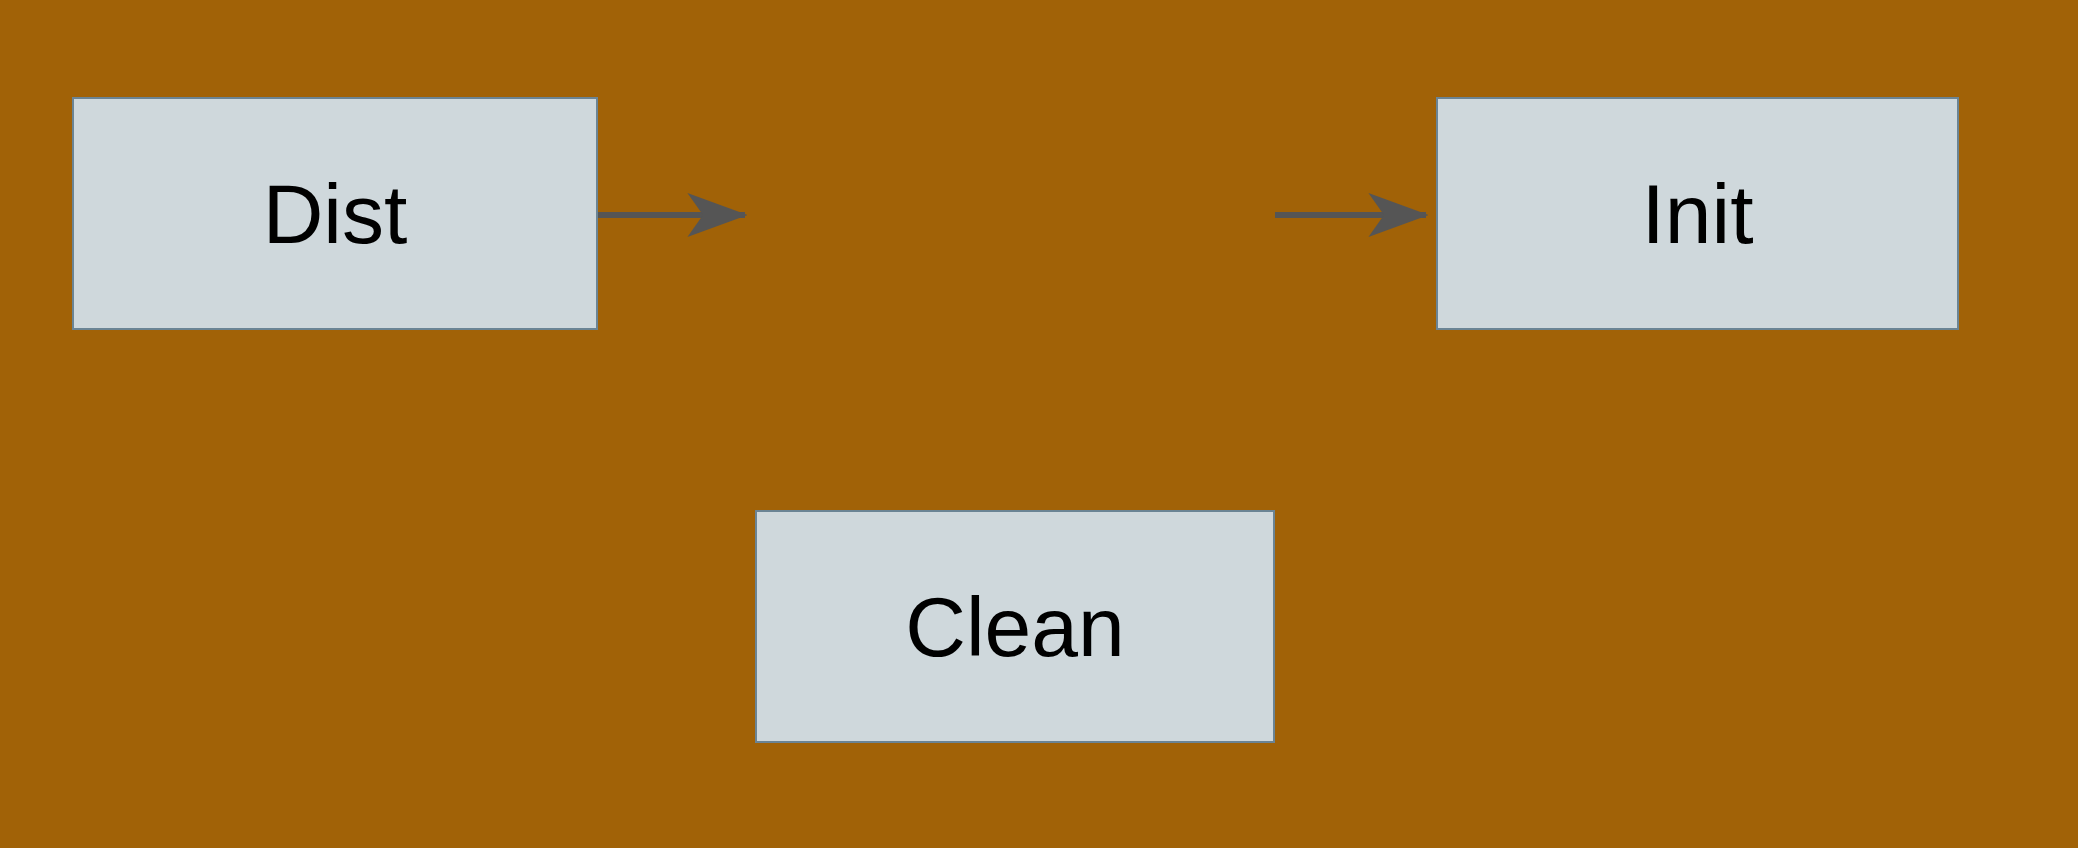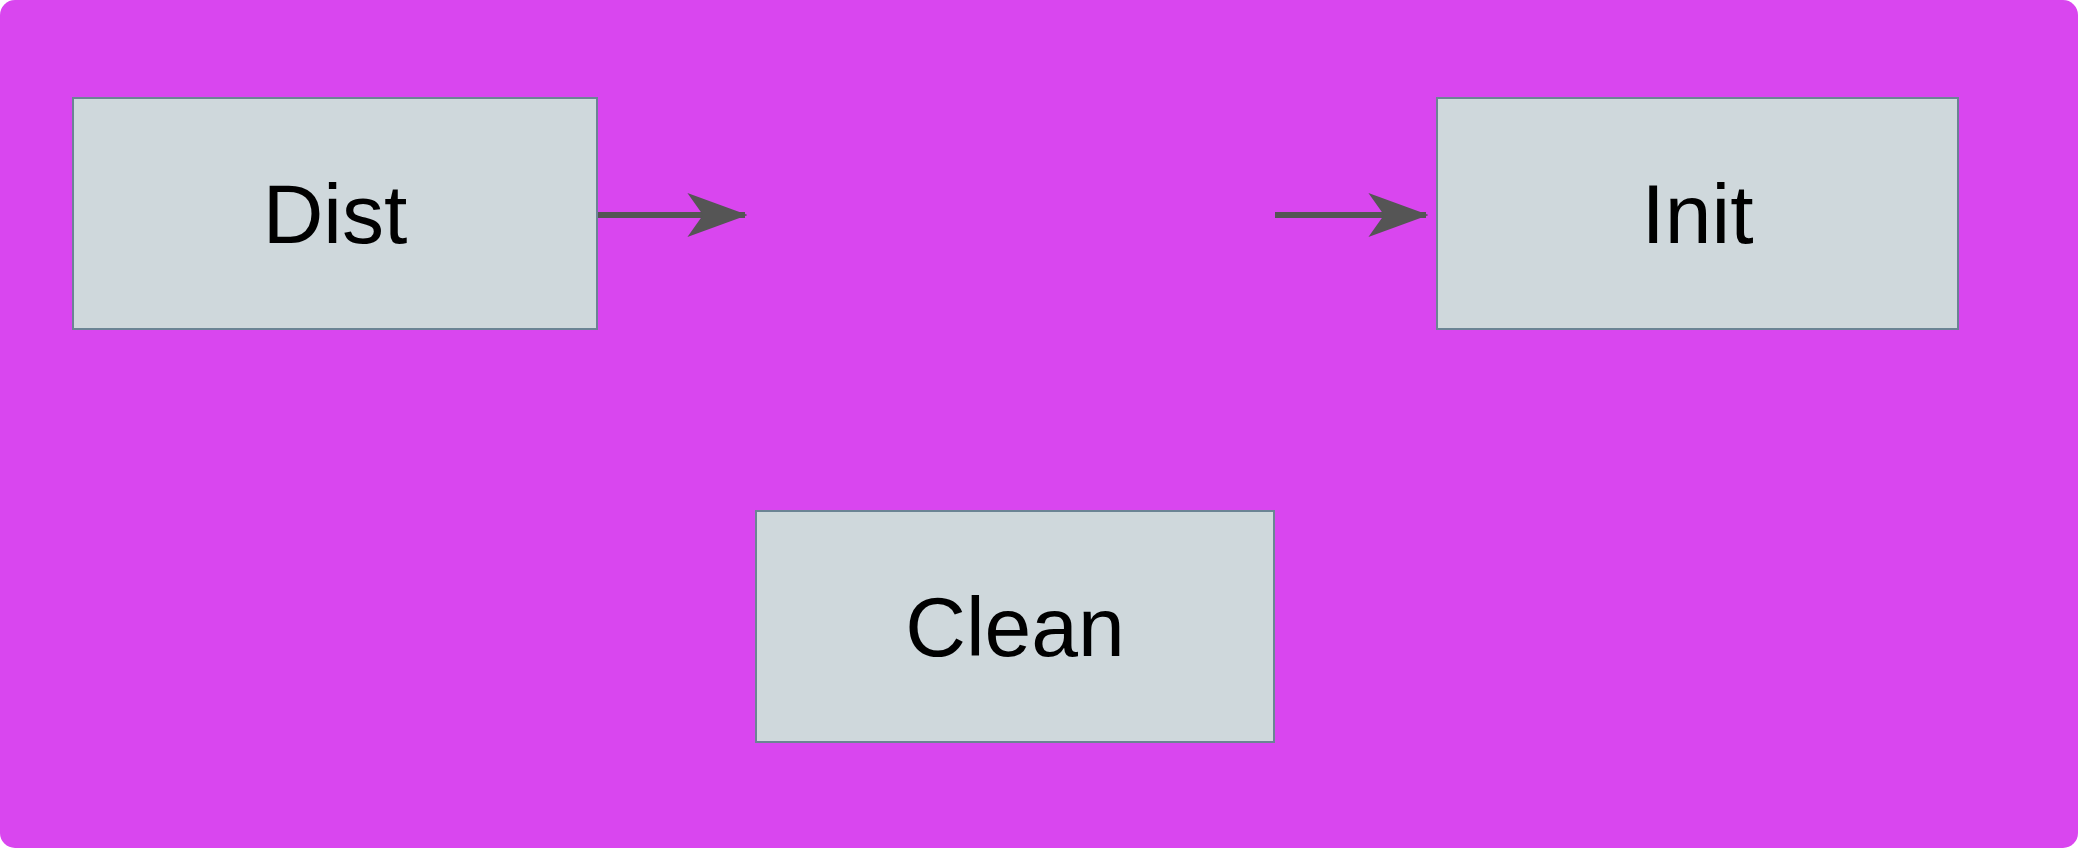--- a/index.html
+++ b/index.html
@@ -4,24 +4,23 @@
 <style>
   html, body {
     margin: 0;
     padding: 0;
     background: #ffffff;
   }
   #canvas {
     position: relative;
     width: 2078px;
     height: 848px;
-    background: #d946ef;
+    background: #a16207;
     overflow: hidden;
     font-family: "Liberation Sans", sans-serif;
-    border-radius: 15px;
   }
   .node {
     position: absolute;
     box-sizing: border-box;
     background: #cfd8dc;
     border: 2px solid #6b8494;
     display: flex;
     align-items: center;
     justify-content: center;
   }

